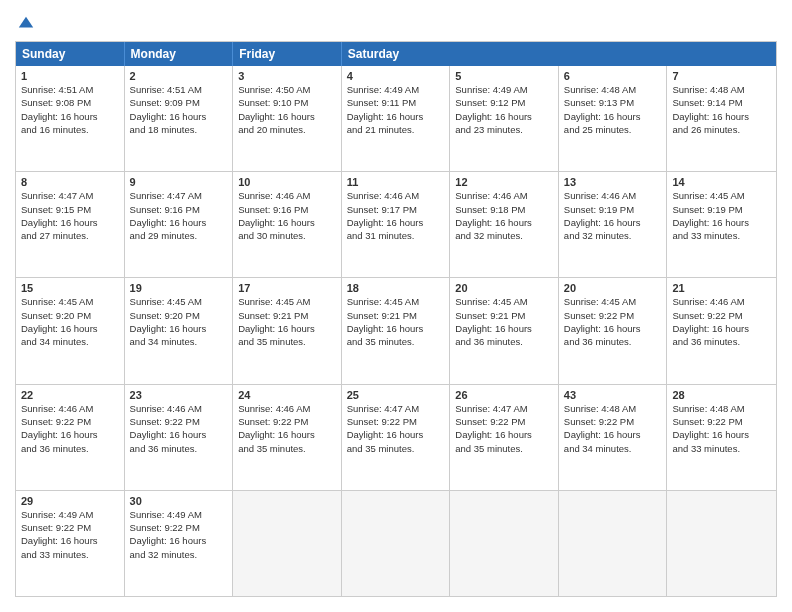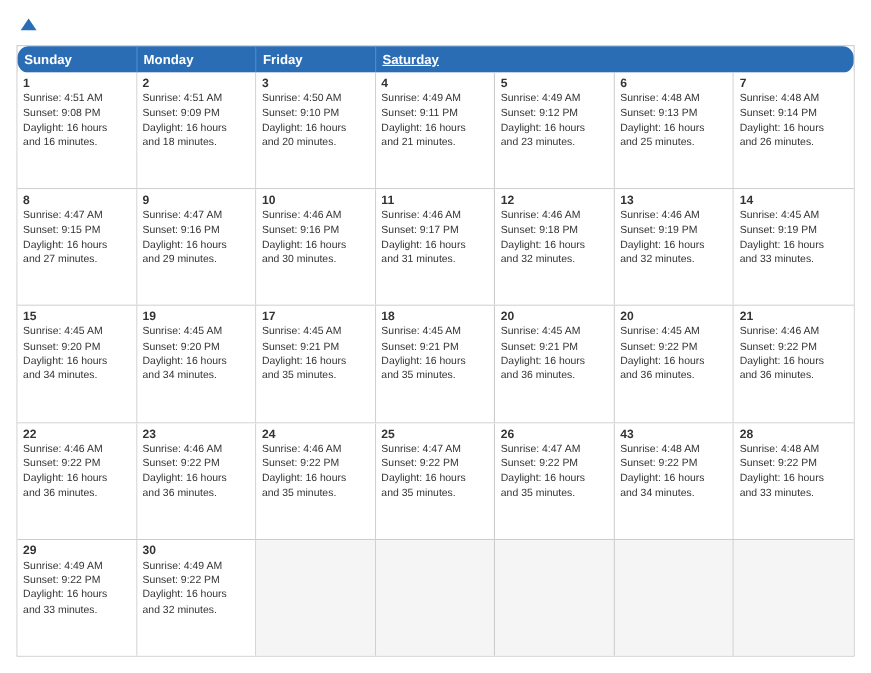--- a/index.html
+++ b/index.html
@@ -63,31 +63,30 @@
     .calendar {
       flex: 1;
       border: 1px solid #ccc;
       display: flex;
       flex-direction: column;
     }
     .cal-header {
       display: grid;
       grid-template-columns: repeat(7, 1fr);
       background: #2a6db5;
-      border-radius: 10px;
     }
     .cal-header-cell {
       color: white;
       font-weight: bold;
       font-size: 12px;
       padding: 5px 6px;
       text-align: left;
       border-right: 1px solid #4a8dd5;
     }
-    .cal-header-cell:last-child { border-right: none; text-decoration: underline; }
+    .cal-header-cell:last-child { border-right: none; }
     .cal-body {
       flex: 1;
       display: flex;
       flex-direction: column;
     }
     .cal-row {
       display: grid;
       grid-template-columns: repeat(7, 1fr);
       flex: 1;
       border-top: 1px solid #ccc;

